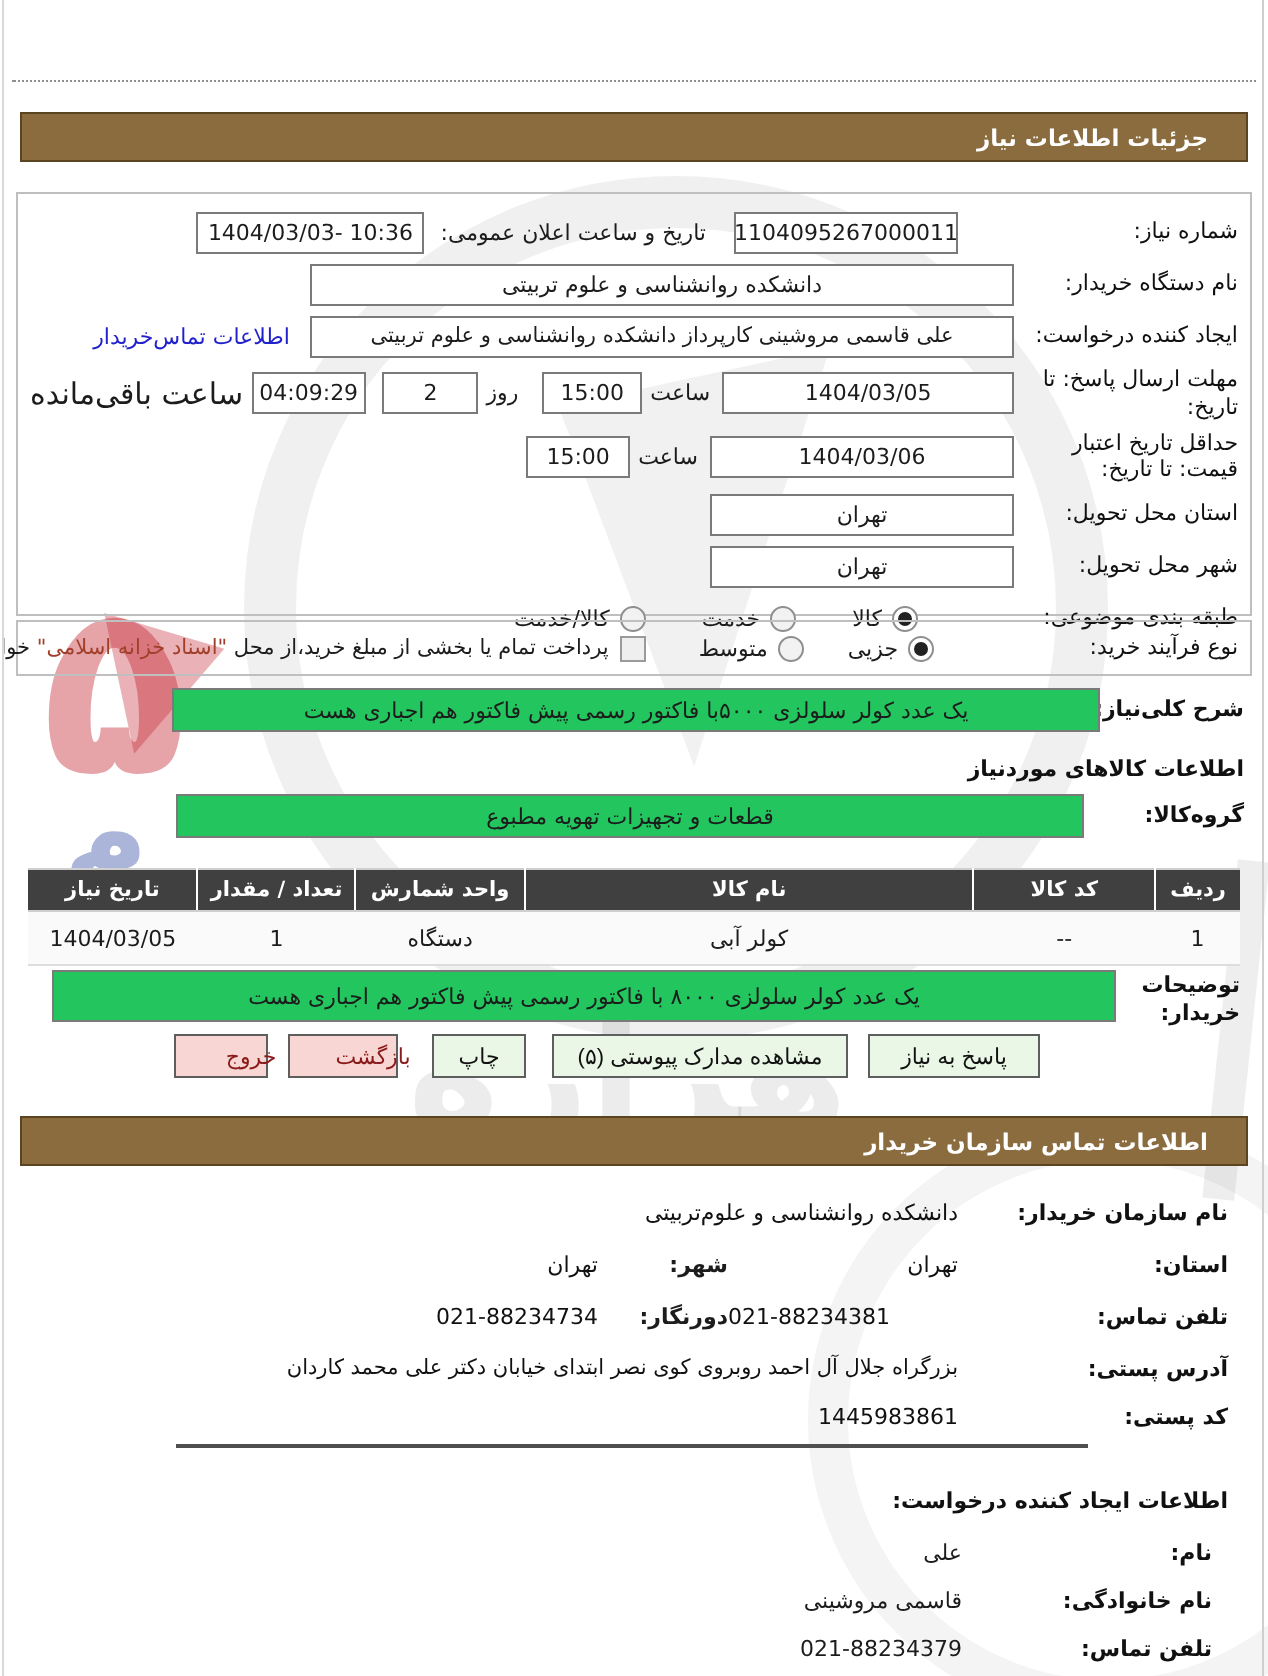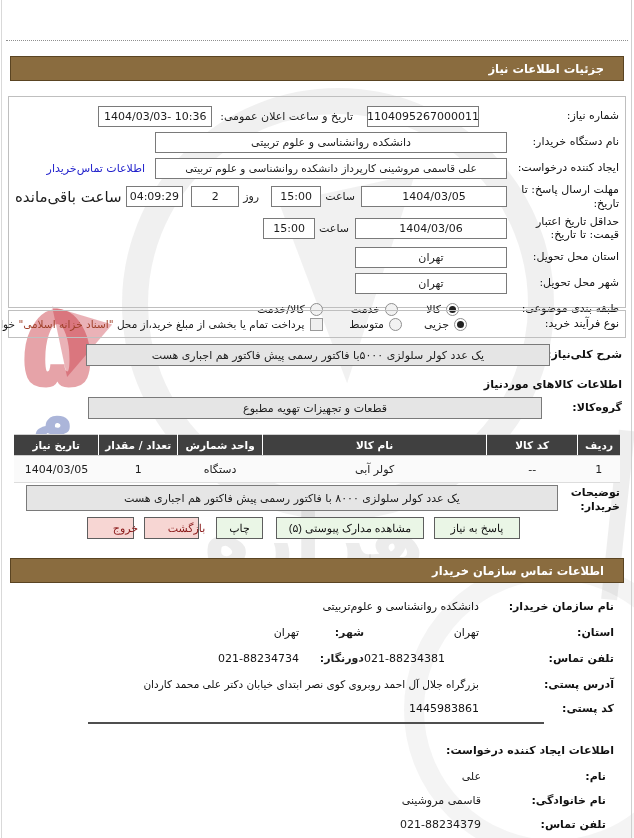--- a/index.html
+++ b/index.html
@@ -44,21 +44,21 @@
 
   .radio{width:11px;height:11px;border:1px solid #8f8f8f;border-radius:50%;background:#f2f2f2;
     display:inline-block;position:relative;flex:0 0 11px;}
   .radio.sel{background:#fff;}
   .radio.sel::after{content:"";position:absolute;inset:2px;background:#222;border-radius:50%;}
   .ropt{display:flex;align-items:center;gap:5px;}
   .chk{width:11px;height:11px;border:1px solid #9a9a9a;background:#efefef;display:inline-block;flex:0 0 11px;}
   .maroon{color:#a0402a;}
 
   .flabel{position:absolute;font-weight:bold;color:#111;z-index:1;}
-  .fbox{position:absolute;background:#e5e5e5;border:1px solid #7a7a7a;display:flex;align-items:center;
+  .fbox{position:absolute;background:#22c55e;border:1px solid #7a7a7a;display:flex;align-items:center;
     justify-content:center;font-size:11px;z-index:1;box-sizing:border-box;}
 
   table.goods{position:absolute;top:434px;left:14px;right:14px;width:606px;border-collapse:collapse;z-index:1;}
   table.goods th{background:#404040;color:#fff;font-weight:bold;font-size:10.5px;height:20px;
     border-left:1px solid #fff;border-top:1px solid #cfcfcf;border-bottom:1px solid #cfcfcf;padding:0 2px;}
   table.goods th:last-child{border-left:none;}
   table.goods td{background:#fafafa;text-align:center;font-size:11px;height:24px;border-bottom:1px solid #ddd;}
 
   .btn{position:absolute;top:517px;height:22px;border:1px solid #5e5e5e;display:flex;align-items:center;
     justify-content:center;font-size:11px;z-index:2;cursor:pointer;box-sizing:border-box;}

